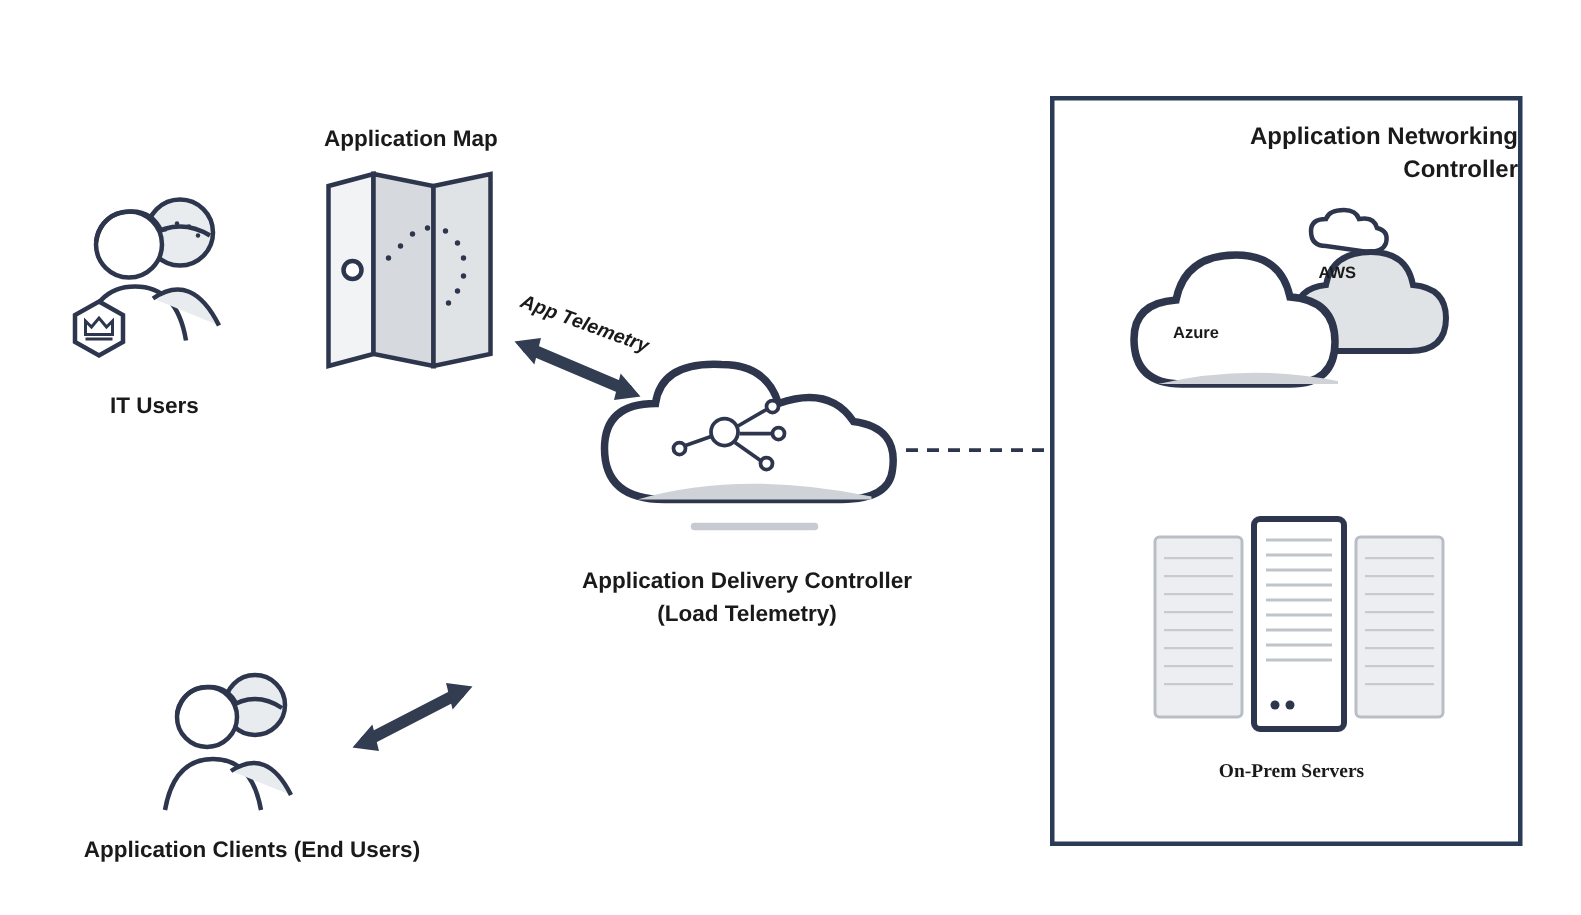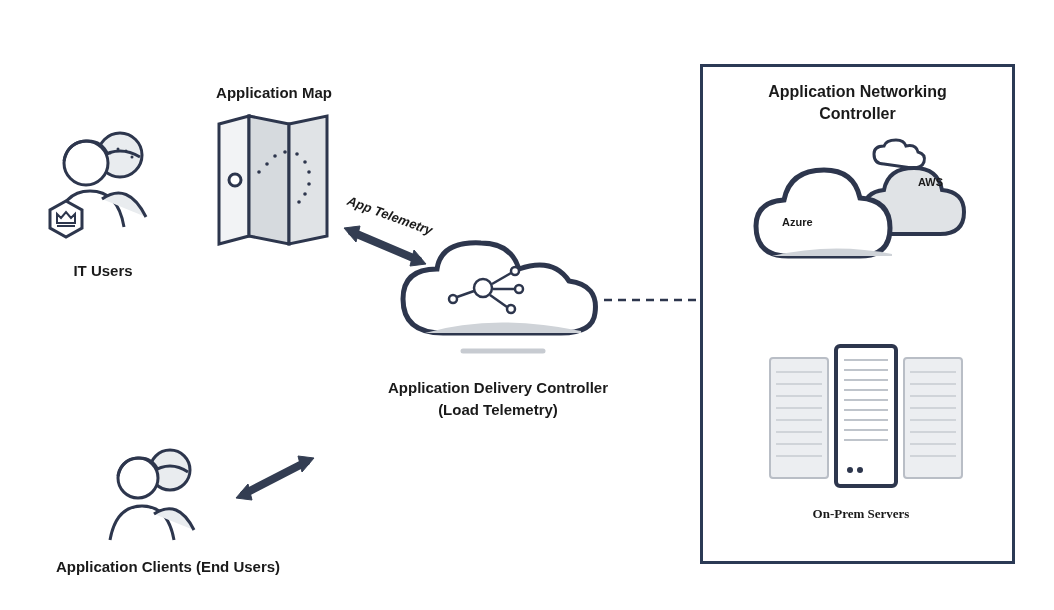--- a/index.html
+++ b/index.html
@@ -23,21 +23,21 @@
     position: absolute;
   }
   .cloud-label {
     font-size: 11px;
     font-weight: 700;
     position: absolute;
   }
   .env-title {
     font-weight: 700;
     font-size: 16px;
-    text-align: center;
+    text-align: right;
     line-height: 1.35;
   }
   .env-box {
     position: absolute;
     border: 3px solid #2b3a55;
     background: #fff;
   }
   svg.icon { position: absolute; }
   .arrow {
     position: absolute;
@@ -167,21 +167,21 @@
              q-32 0 -32 -30
              q0 -24 28 -26
              q6 -30 40 -30
              q30 0 36 28
              q30 2 30 30
              q0 28 -30 28 z"></path>
   </g>
   <path d="M28 118 q60 -14 120 -2 l0 2 l-120 0 z" fill="#cfd3d8"></path>
 </svg>
 <div class="cloud-label" style="left:782px; top:216px;">Azure</div>
-<div class="cloud-label" style="left:918px; top:176px;">AWS</div>
+<div class="cloud-label" style="left:879px; top:176px;">AWS</div>
 
 <svg class="icon" style="left:760px; top:340px; width:212px; height:152px;" viewBox="0 0 212 152">
 
   <g stroke="#b9bec6" stroke-width="2" fill="#eceef1">
     <rect x="10" y="18" width="58" height="120" rx="3"></rect>
     <rect x="144" y="18" width="58" height="120" rx="3"></rect>
   </g>
   <g stroke="#c7cbd1" stroke-width="1.5">
     <line x1="16" y1="32" x2="62" y2="32"></line>
       <line x1="16" y1="44" x2="62" y2="44"></line>

